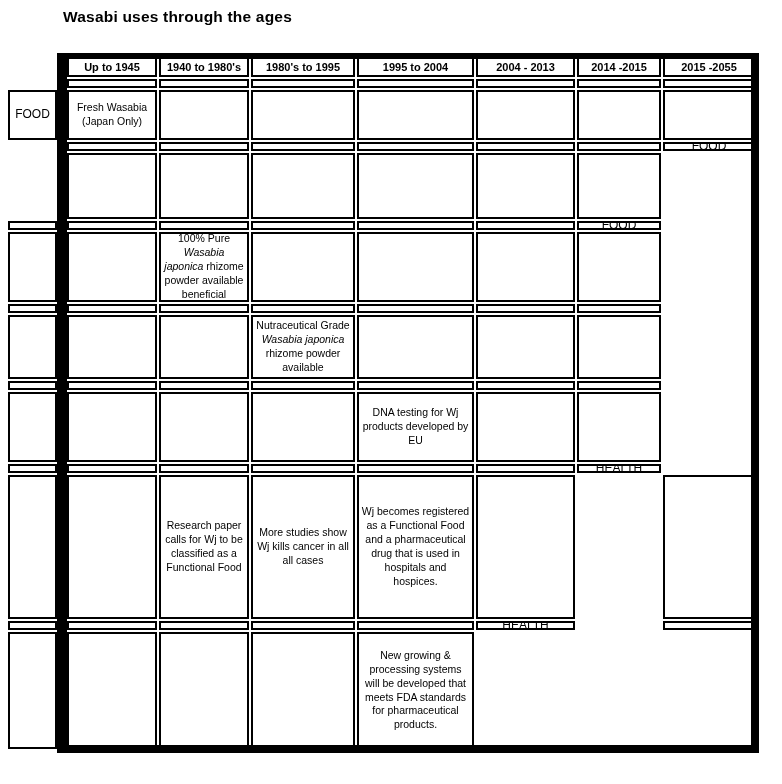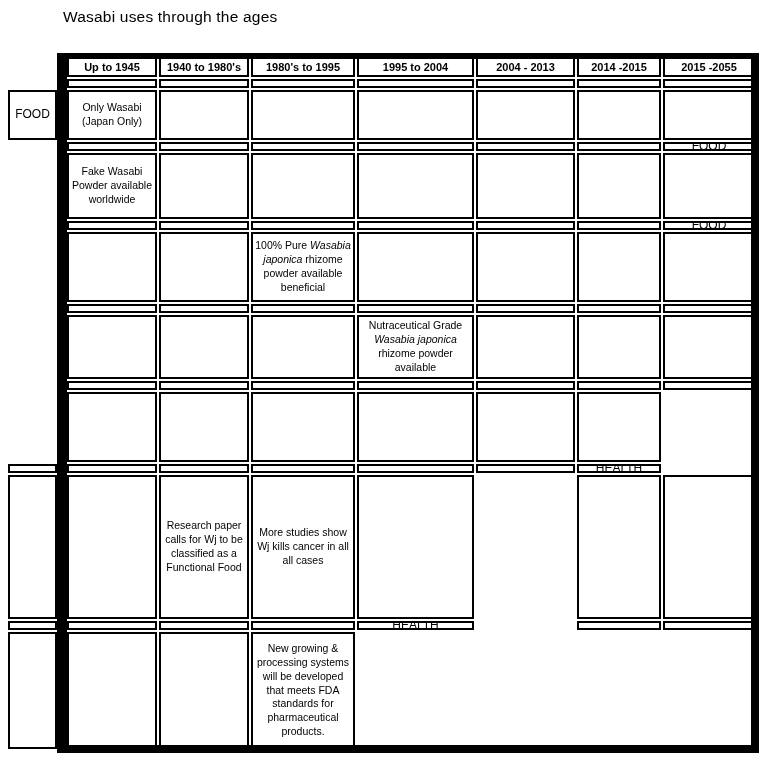--- a/index.html
+++ b/index.html
@@ -3,21 +3,21 @@
 <meta charset="utf-8">
 <style>
   html,body{margin:0;padding:0;}
   body{
     width:782px;height:784px;position:relative;background:#ffffff;
     font-family:"Liberation Sans", sans-serif;color:#000;
     -webkit-font-smoothing:antialiased;
   }
   .page-title{
     position:absolute;left:63px;top:8px;
-    font-size:15.5px;font-weight:normal;letter-spacing:.2px;
+    font-size:15.5px;font-weight:bold;letter-spacing:.2px;
   }
   .tablewrap{position:absolute;left:8px;top:57px;}
   .grid{
     position:relative;
     display:grid;
     grid-template-columns:49px 6px 90px 90px 104px 117px 99px 84px 92px;
     grid-template-rows:20px 9px 50px 9px 66px 9px 70px 9px 64px 9px 70px 9px 144px 9px 117px;
     gap:2px;
   }
   .cell{
@@ -63,21 +63,21 @@
       <div class="cell"></div>
       <div class="cell"></div>
       <div class="cell"></div>
       <div class="cell"></div>
       <div class="cell"></div>
       <div class="cell"></div>
       <div class="cell"></div>
       <div class="cell label">FOOD</div>
       <div class="slot"></div>
       <div class="cell">
-        <div class="txt">Only Wasabi (Japan Only)</div>
+        <div class="txt">Fresh Wasabia (Japan Only)</div>
       </div>
       <div class="cell">
         <div class="txt"></div>
       </div>
       <div class="cell">
         <div class="txt"></div>
       </div>
       <div class="cell">
         <div class="txt"></div>
       </div>
@@ -95,23 +95,20 @@
       <div class="cell"></div>
       <div class="cell"></div>
       <div class="cell"></div>
       <div class="cell"></div>
       <div class="cell label">FOOD</div>
       <div class="slot"></div>
       <div class="cell">
         <div class="txt"></div>
       </div>
       <div class="cell">
-        <div class="txt">Fake Wasabi Powder available worldwide</div>
-      </div>
-      <div class="cell">
         <div class="txt"></div>
       </div>
       <div class="cell">
         <div class="txt"></div>
       </div>
       <div class="cell">
         <div class="txt"></div>
       </div>
       <div class="cell">
         <div class="txt"></div>
@@ -203,20 +200,23 @@
       <div class="cell">
         <div class="txt"></div>
       </div>
       <div class="cell">
         <div class="txt"></div>
       </div>
       <div class="cell">
         <div class="txt"></div>
       </div>
       <div class="cell">
+        <div class="txt">DNA testing for Wj products developed by EU</div>
+      </div>
+      <div class="cell">
         <div class="txt"></div>
       </div>
       <div class="cell"></div>
       <div class="slot"></div>
       <div class="cell"></div>
       <div class="cell"></div>
       <div class="cell"></div>
       <div class="cell"></div>
       <div class="cell"></div>
       <div class="cell"></div>
@@ -230,20 +230,23 @@
         <div class="txt"></div>
       </div>
       <div class="cell">
         <div class="txt"></div>
       </div>
       <div class="cell">
         <div class="txt">Research paper calls for Wj to be classified as a Functional Food</div>
       </div>
       <div class="cell">
         <div class="txt">More studies show Wj kills cancer in all all cases</div>
+      </div>
+      <div class="cell">
+        <div class="txt">Wj becomes registered as a Functional Food and a pharmaceutical drug that is used in hospitals and hospices.</div>
       </div>
       <div class="cell"></div>
       <div class="slot"></div>
       <div class="cell"></div>
       <div class="cell"></div>
       <div class="cell"></div>
       <div class="cell"></div>
       <div class="cell"></div>
       <div class="cell"></div>
       <div class="cell"></div>

